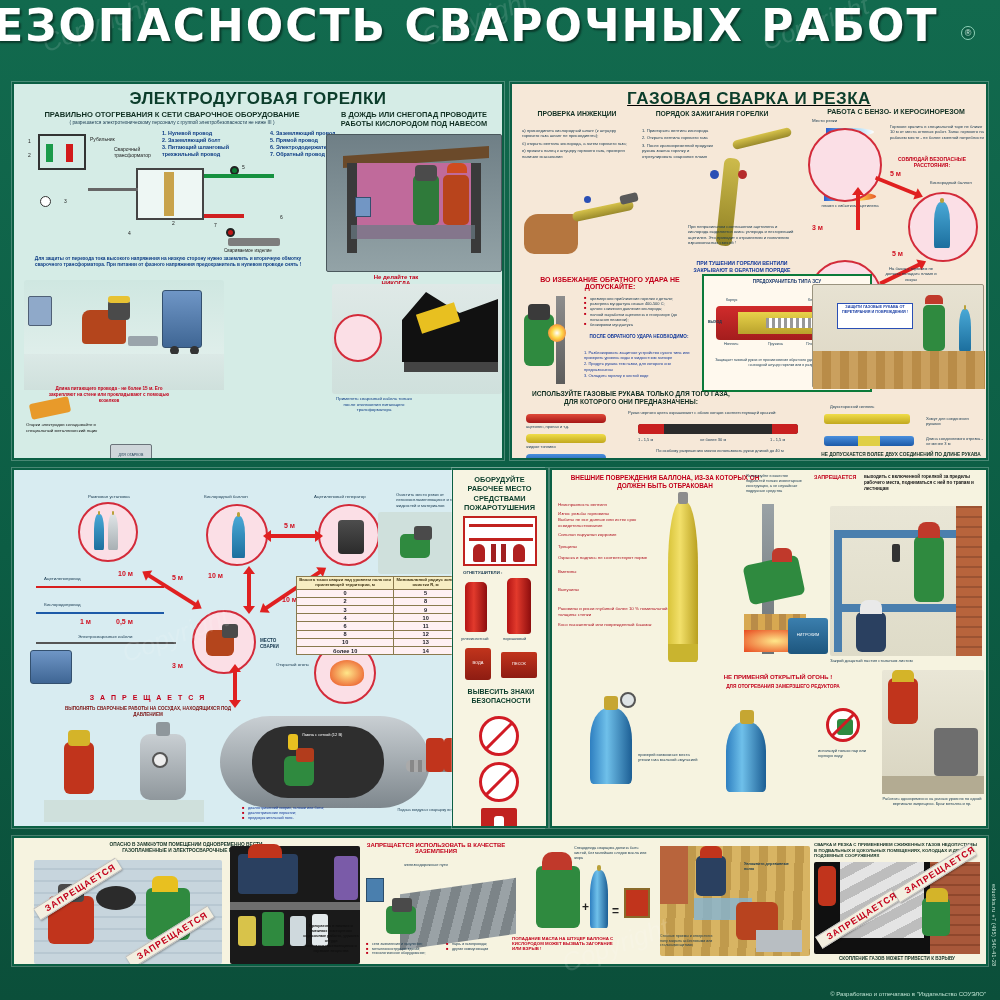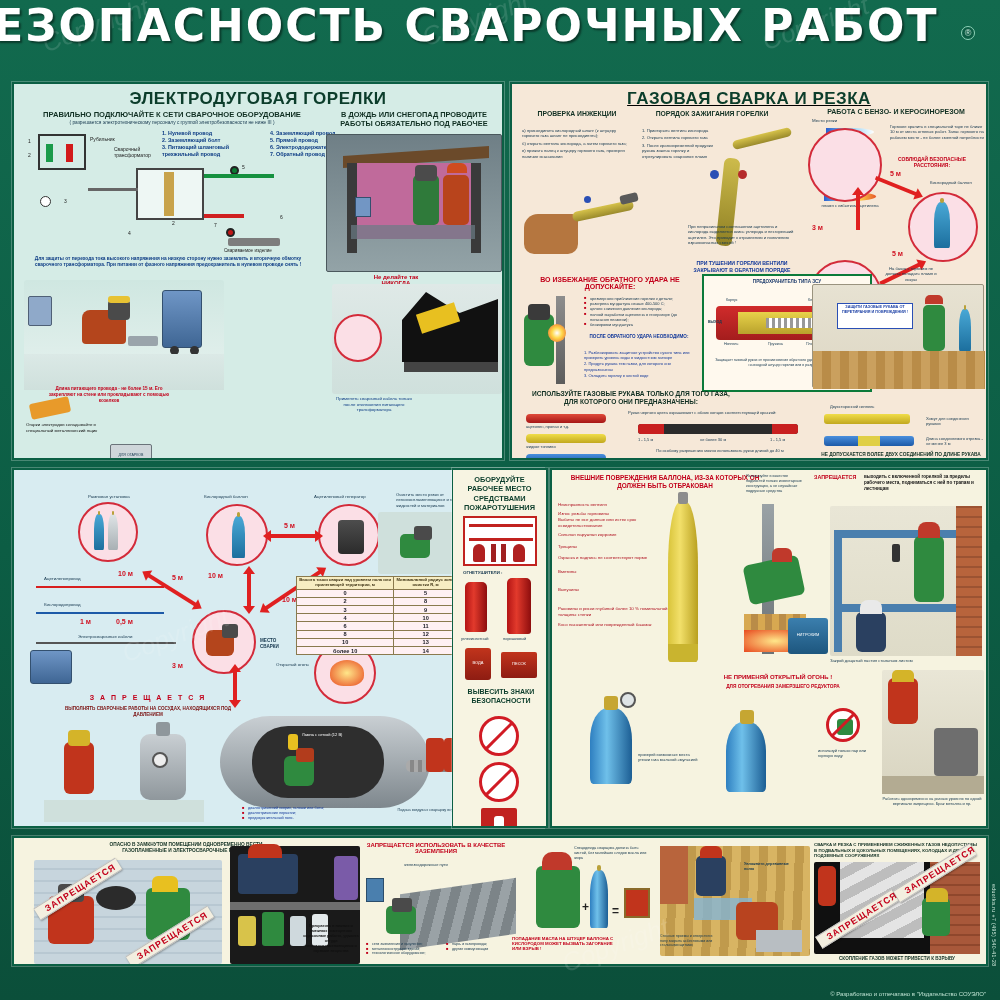--- a/index.html
+++ b/index.html
@@ -116,21 +116,21 @@
 
   <div class="title-bar">
     <h1>БЕЗОПАСНОСТЬ   СВАРОЧНЫХ   РАБОТ</h1>
   </div>
   <div class="reg-mark">®</div>
 
   <div class="panel p1">
     <div class="ph p-title">ЭЛЕКТРОДУГОВАЯ ГОРЕЛКИ</div>
 
     <div style="position:absolute;left:8px;top:26px;width:300px">
-      <div class="sub-title" style="font-size:7.6px">ПРАВИЛЬНО ПОДКЛЮЧАЙТЕ К СЕТИ СВАРОЧНОЕ ОБОРУДОВАНИЕ</div>
+      <div class="sub-title" style="font-size:7.6px">ПРАВИЛЬНО ОТОГРЕВАНИЯ К СЕТИ СВАРОЧНОЕ ОБОРУДОВАНИЕ</div>
       <div class="tiny" style="text-align:center;margin-top:1px;font-size:4.8px">( разрешается электротехническому персоналу с группой электробезопасности не ниже III )</div>
     </div>
 
     <div style="position:absolute;left:148px;top:46px;width:210px;display:flex;gap:8px">
       <div style="width:100px">
         <div class="tiny-b">1. Нулевой провод</div>
         <div class="tiny-b">2. Заземляющий болт</div>
         <div class="tiny-b">3. Питающий шланговый трехжильный провод</div>
       </div>
       <div style="width:100px">
@@ -178,21 +178,21 @@
       <div style="position:absolute;left:104px;top:56px;width:30px;height:10px;background:#9aa4ab;border-radius:2px"></div>
       <div style="position:absolute;left:138px;top:10px;width:40px;height:58px;background:linear-gradient(#5f86b8,#3e6severe)"></div>
       <div style="position:absolute;left:138px;top:10px;width:40px;height:58px;background:linear-gradient(#6f96c6,#3f6694);border:1px solid #33506f;border-radius:3px"></div>
       <div style="position:absolute;left:146px;top:66px;width:9px;height:9px;border-radius:50%;background:#333"></div>
       <div style="position:absolute;left:166px;top:66px;width:9px;height:9px;border-radius:50%;background:#333"></div>
       <div style="position:absolute;left:0;top:74px;width:200px;height:36px;background:linear-gradient(#dbe9e6,#cfe0dc)"></div>
     </div>
 
     <div class="tiny-b" style="position:absolute;left:30px;top:302px;width:130px;text-align:center;color:#c2001a;font-size:4.6px">Длина питающего провода - не более 15 м. Его закрепляют на стене или прокладывают с помощью козелков</div>
 
-    <div class="sub-title" style="position:absolute;left:312px;top:26px;width:176px;font-size:7.4px">В ДОЖДЬ ИЛИ СНЕГОПАД ПРОВОДИТЕ РАБОТЫ ОБЯЗАТЕЛЬНО ПОД РАБОЧЕЕ</div>
+    <div class="sub-title" style="position:absolute;left:312px;top:26px;width:176px;font-size:7.4px">В ДОЖДЬ ИЛИ СНЕГОПАД ПРОВОДИТЕ РАБОТЫ КИСЛОРОДОМ ПОД НАВЕСОМ</div>
 
     <div class="art" style="left:312px;top:50px;width:176px;height:138px;background:linear-gradient(#6f7f86,#93a3a7);border:1px solid #4b585d">
       <div style="position:absolute;left:16px;top:16px;width:146px;height:12px;background:#6b4a2a;transform:skewY(-4deg)"></div>
       <div style="position:absolute;left:20px;top:28px;width:132px;height:76px;background:#c06a9b"></div>
       <div style="position:absolute;left:20px;top:28px;width:10px;height:90px;background:#3a3a3a"></div>
       <div style="position:absolute;left:144px;top:28px;width:10px;height:90px;background:#3a3a3a"></div>
       <div style="position:absolute;left:86px;top:40px;width:26px;height:50px;background:#2f7a3a;border-radius:5px"></div>
       <div style="position:absolute;left:88px;top:30px;width:22px;height:16px;background:#4b4b4b;border-radius:4px"></div>
       <div style="position:absolute;left:116px;top:40px;width:26px;height:50px;background:#b8441c;border-radius:5px"></div>
       <div style="position:absolute;left:120px;top:28px;width:20px;height:10px;background:#cf4c20;border-radius:6px 6px 0 0"></div>

